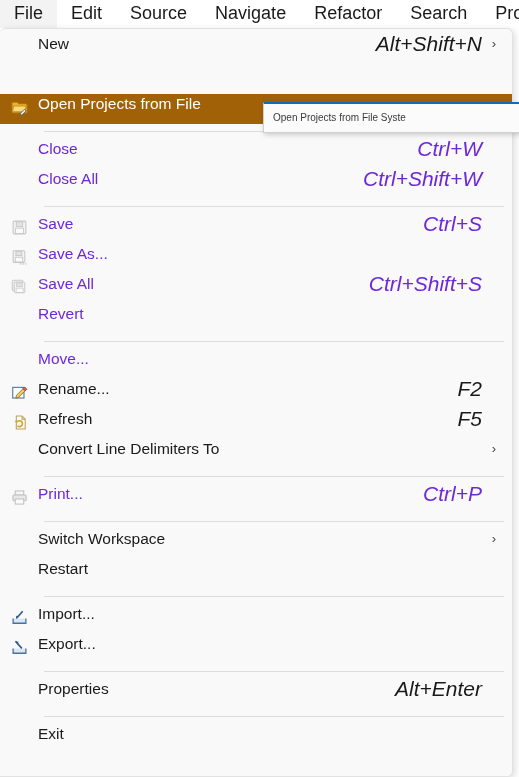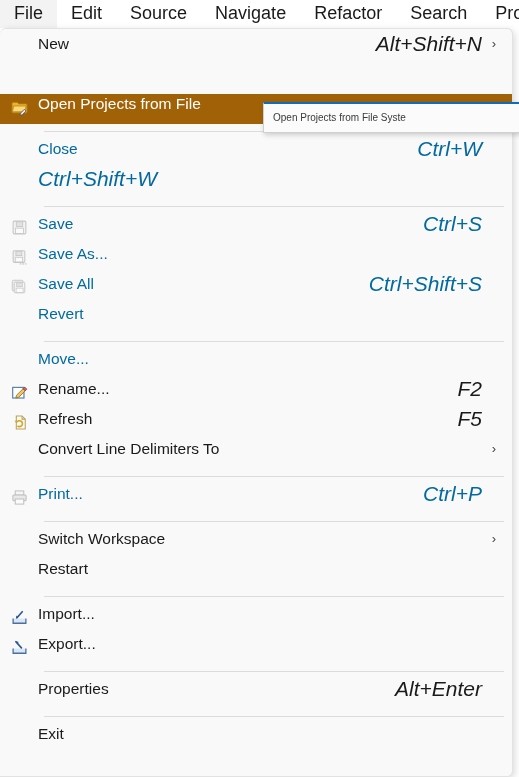--- a/index.html
+++ b/index.html
@@ -79,21 +79,21 @@
   .menu-item .arrow {
     width: 16px; min-width: 16px;
     text-align: center;
     font-size: 13px;
     color: #444;
     line-height: 20px;
   }
   .menu-item .arrow.empty { visibility: hidden; }
 
   .menu-item.disabled .label,
-  .menu-item.disabled .accel { color: #0369a1; }
+  .menu-item.disabled .accel { color: #6d28d9; }
 
   .menu-item.selected { background: #a16207; }
   .menu-item.selected .label,
   .menu-item.selected .accel,
   .menu-item.selected .arrow { color: #ffffff; }
 
   .separator {
     height: 1px;
     background: #dcdcdc;
     margin: 7px 8px 7px 44px;
@@ -189,20 +189,21 @@
           <span class="icn" style="width: 16px; height: 16px;"></span>
         </div>
         <div class="label">Close</div>
         <div class="accel">Ctrl+W</div>
         <div class="arrow empty"></div>
       </div>
       <div class="menu-item disabled">
         <div class="icon-cell">
           <span class="icn" style="width: 16px; height: 16px;"></span>
         </div>
+        <div class="label">Close All</div>
         <div class="accel">Ctrl+Shift+W</div>
         <div class="arrow empty"></div>
       </div>
       <div class="separator"></div>
       <div class="menu-item disabled">
         <div class="icon-cell">
           <span class="icn"><svg width="17" height="17" viewBox="0 0 16 16">
               <rect x="2" y="2" width="12" height="12" rx="1" fill="#f2f2f2" stroke="#c6c6c6" stroke-width="1"></rect>
               <rect x="5" y="2.6" width="6" height="4.4" fill="#e2e2e2" stroke="#c6c6c6" stroke-width="0.8"></rect>
               <rect x="4.2" y="8.6" width="7.6" height="5" fill="#fafafa" stroke="#c6c6c6" stroke-width="0.8"></rect>

